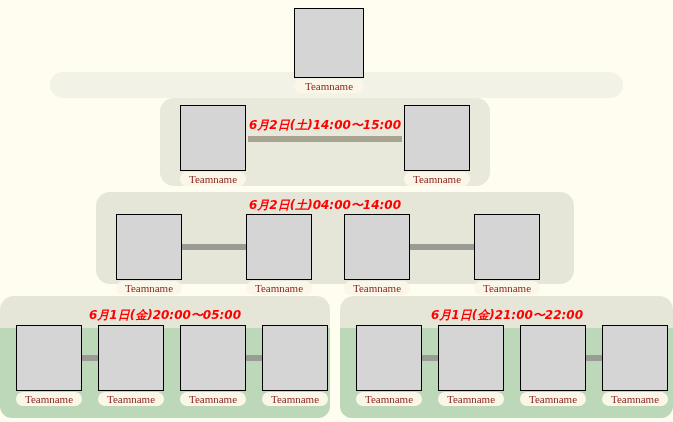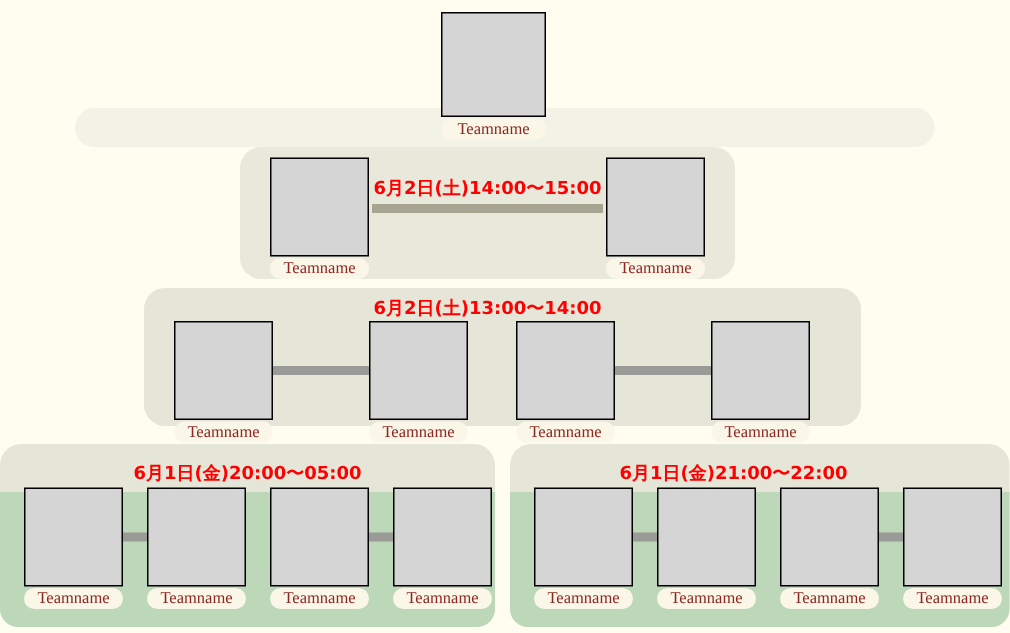--- a/index.html
+++ b/index.html
@@ -70,20 +70,21 @@
   
   .datetime {
     position: absolute;
     text-align: center;
     color: #FF0000;
     font-size: 12px;
     line-height: 15px;
     font-weight: bold;
     font-family: "DejaVu Sans", "Liberation Sans", sans-serif;
     white-space: nowrap;
+    font-style: italic;
   }
 </style>
 </head>
 <body>
 
 <div id="bracket">
 
   <div class="panel panel-l1" style="left:50px; top:72px; width:573px; height:26px;"></div>
 
   <div class="team big" style="left:294px; top:8px;">
@@ -102,21 +103,21 @@
     <div class="name">Teamname</div>
   </div>
 
   <div class="team" style="left:404px; top:105px;">
     <div class="box"></div>
     <div class="name">Teamname</div>
   </div>
 
   <div class="panel panel-l3" style="left:96px; top:192px; width:478px; height:92px;"></div>
 
-  <div class="datetime" style="left:200px; top:198px; width:250px;">6月2日(土)13:00〜14:00</div>
+  <div class="datetime" style="left:200px; top:198px; width:250px;">6月2日(土)04:00〜14:00</div>
 
   <div class="connector" style="left:182px; top:244px; width:66px;"></div>
 
   <div class="connector" style="left:410px; top:244px; width:66px;"></div>
 
   <div class="team" style="left:116px; top:214px;">
     <div class="box"></div>
     <div class="name">Teamname</div>
   </div>
 
@@ -160,21 +161,21 @@
   </div>
 
   <div class="team" style="left:262px; top:325px;">
     <div class="box"></div>
     <div class="name">Teamname</div>
   </div>
 
   <div class="panel panel-l4" style="left:340px; top:296px; width:333px; height:122px;"></div>
   <div class="panel-green" style="left:340px; top:328px; width:333px; height:90px;"></div>
 
-  <div class="datetime" style="left:364px; top:308px; width:250px;">6月1日(金)21:00〜22:00</div>
+  <div class="datetime" style="left:382px; top:308px; width:250px;">6月1日(金)21:00〜22:00</div>
 
   <div class="connector" style="left:422px; top:355px; width:20px;"></div>
 
   <div class="connector" style="left:586px; top:355px; width:20px;"></div>
 
   <div class="team" style="left:356px; top:325px;">
     <div class="box"></div>
     <div class="name">Teamname</div>
   </div>
 

